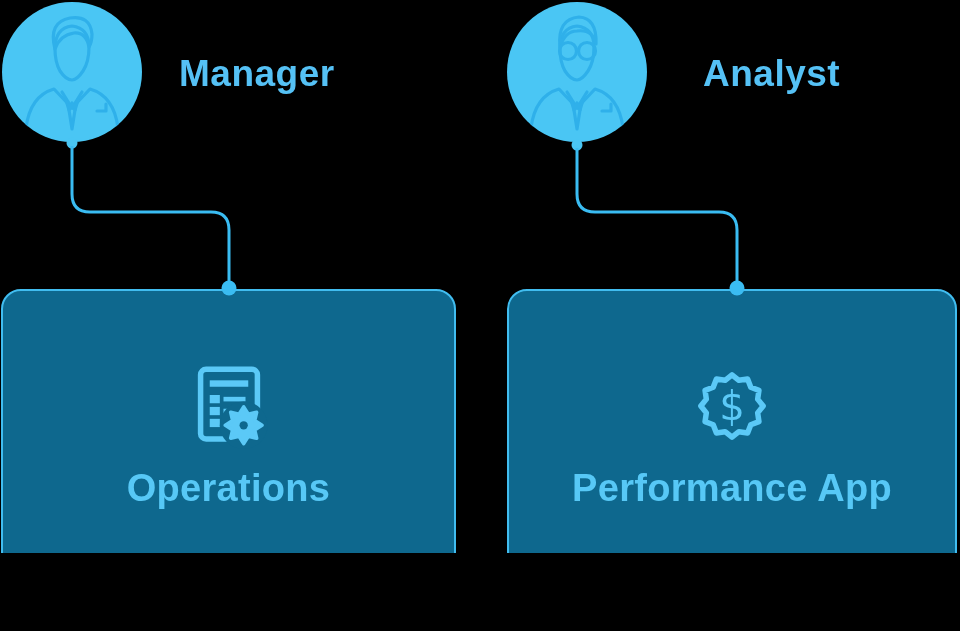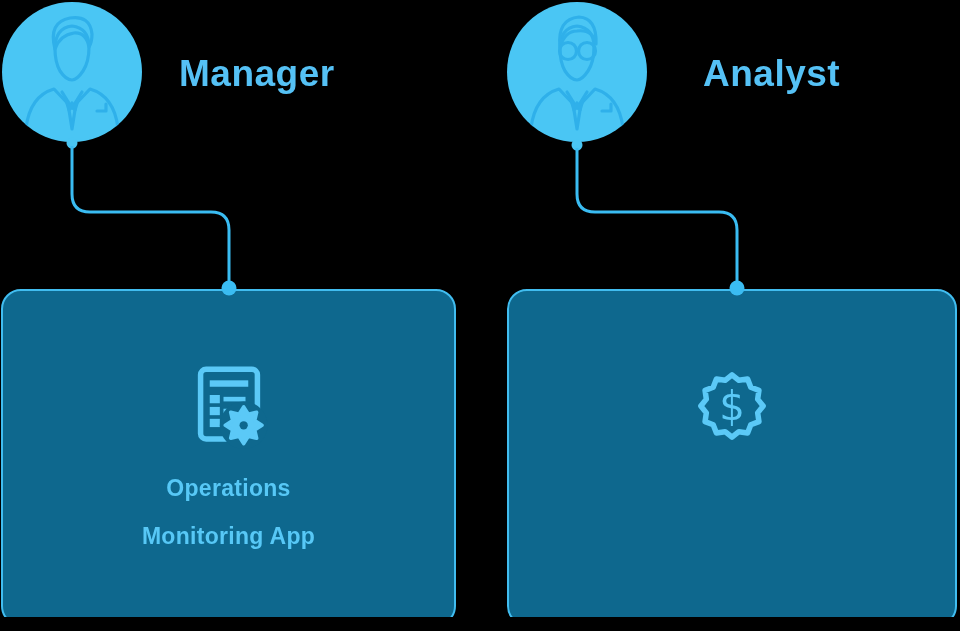--- a/index.html
+++ b/index.html
@@ -9,21 +9,21 @@
     --label-text:#55C1F5;
     --connector:#3ABCF2;
     --card-fill:#0E688E;
     --card-border:#41BDF0;
     --card-text:#57C8F6;
     --card-icon:#5BC9F7;
   }
   html,body{margin:0;padding:0;background:var(--background);}
   .canvas{
     position:relative;
-    width:960px;height:617px;
+    width:960px;height:553px;
     background:var(--background);
     overflow:hidden;
     font-family:"Liberation Sans", sans-serif;
   }
   .avatar{
     position:absolute;
     width:140px;height:140px;
     border-radius:50%;
     background:var(--avatar-fill);
     overflow:hidden;
@@ -62,21 +62,21 @@
     position:absolute;
     top:71px;left:50%;
     transform:translateX(-50%);
     width:88px;height:88px;
   }
   .app-title{
     position:absolute;
     top:173px;left:0;right:0;
     text-align:center;
     color:var(--card-text);
-    font-size:23px;
+    font-size:38px;
     font-weight:700;
     line-height:48px;
     letter-spacing:.3px;
   }
   .person-stroke{fill:none;stroke:var(--avatar-outline);stroke-width:3.2;stroke-linecap:round;stroke-linejoin:round;}
   .icon-stroke{fill:none;stroke:var(--card-icon);stroke-linecap:round;stroke-linejoin:round;}
   .icon-fill{fill:var(--card-icon);}
   .icon-hole{fill:var(--card-fill);}
   .connector-path{fill:none;stroke:var(--connector);stroke-width:3;}
   .connector-dot{fill:var(--connector);}
@@ -131,30 +131,30 @@
       <rect class="icon-fill" x="27" y="49" width="11" height="9"></rect>
       <rect class="icon-fill" x="42" y="51" width="24" height="5"></rect>
       <rect class="icon-fill" x="27" y="62" width="11" height="9"></rect>
       <rect class="icon-fill" x="42" y="64" width="20" height="5"></rect>
       <circle class="icon-hole" cx="64" cy="69" r="26"></circle>
       <polygon class="icon-fill" stroke="var(--card-icon)" stroke-width="4" stroke-linejoin="round" points="84,69 76,74 78.1,83.1 69,81 64,89 59,81 49.9,83.1 52,74 44,69 52,64 49.9,54.9 59,57 64,49 69,57 78.1,54.9 76,64"></polygon>
       <circle class="icon-hole" cx="64" cy="69" r="4.5"></circle>
     </svg>
     <div class="app-title">
       <div>Operations</div>
-      <div>Monitoring App</div>
     </div>
   </div>
 
   <div class="app-card card-sales">
     <svg class="app-icon" viewBox="0 0 96 96">
       <polygon class="icon-stroke" stroke-width="6" stroke-linejoin="round" points="82,48 76,55.5 77.4,65 68.5,68.5 65,77.4 55.5,76 48,82 40.5,76 31,77.4 27.5,68.5 18.6,65 20,55.5 14,48 20,40.5 18.6,31 27.5,27.5 31,18.6 40.5,20 48,14 55.5,20 65,18.6 68.5,27.5 77.4,31 76,40.5"></polygon>
       <text class="dollar-glyph" x="48" y="63" text-anchor="middle">$</text>
     </svg>
     <div class="app-title">
+      <div>Performance App</div>
     </div>
   </div>
 
   <svg class="connector-layer" viewBox="0 0 960 631">
     <circle class="balloon-knob" cx="72" cy="143" r="5.5"></circle>
     <path class="connector-path" d="M72 146 L72 194 Q72 212 90 212 L211 212 Q229 212 229 230 L229 284"></path>
     <circle class="connector-dot" cx="229" cy="288" r="7.5"></circle>
 
     <circle class="balloon-knob" cx="577" cy="145" r="5.5"></circle>
     <path class="connector-path" d="M577 148 L577 194 Q577 212 595 212 L719 212 Q737 212 737 230 L737 284"></path>

